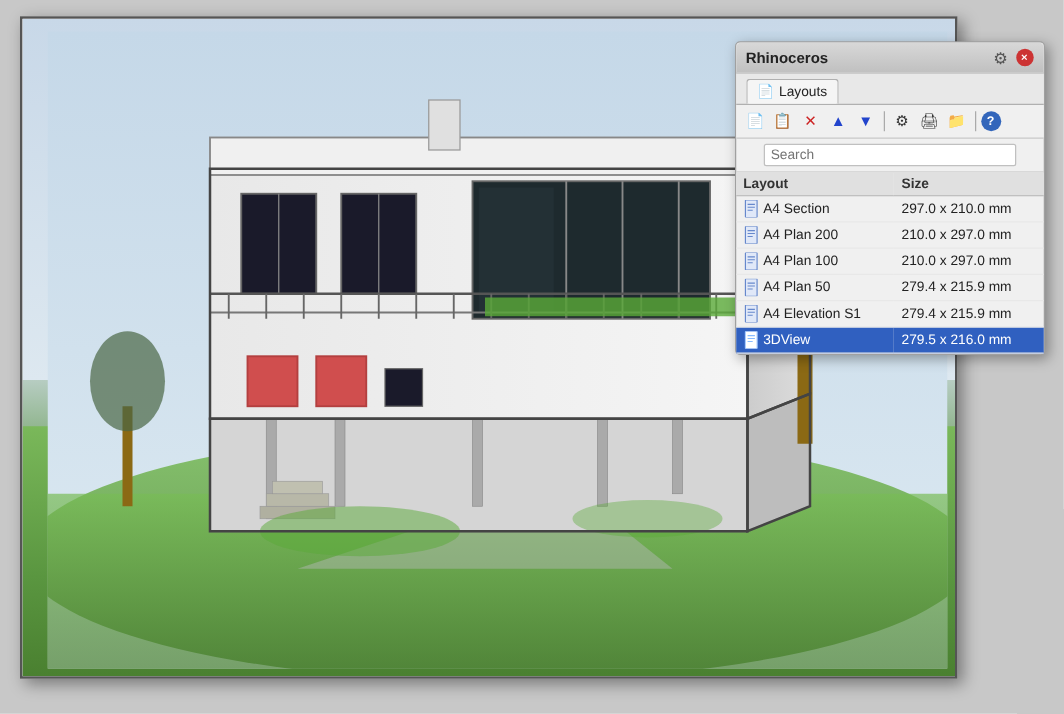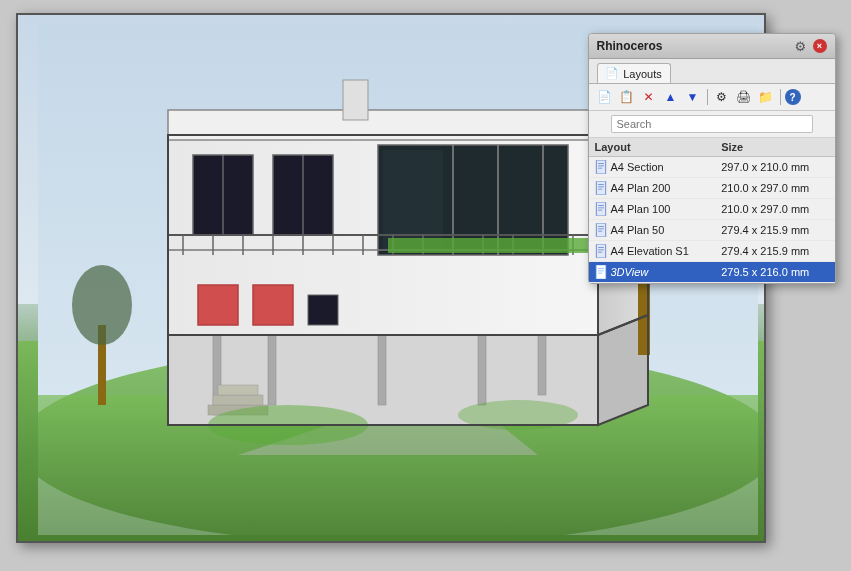--- a/index.html
+++ b/index.html
@@ -474,21 +474,21 @@
       <line x1="2.5" y1="3" x2="7.5" y2="3" stroke="#6688cc" stroke-width="0.7"></line>
       <line x1="2.5" y1="5" x2="7.5" y2="5" stroke="#6688cc" stroke-width="0.7"></line>
       <line x1="2.5" y1="7" x2="6" y2="7" stroke="#6688cc" stroke-width="0.7"></line>
     </svg>
                   <span>A4 Elevation S1</span>
                 </div>
               </td>
               <td>279.4 x 215.9 mm</td>
             </tr>
             <tr class="table-row selected">
-              <td style="white-space: nowrap; font-style: italic;">
+              <td style="white-space: nowrap;">
                 <div class="layout-name">
                   <svg class="page-icon" viewBox="0 0 10 12" xmlns="http://www.w3.org/2000/svg">
       <rect x="1" y="0" width="8" height="12" rx="0.5" fill="white" stroke="#aaccff" stroke-width="0.8"></rect>
       <line x1="2.5" y1="3" x2="7.5" y2="3" stroke="#88bbff" stroke-width="0.7"></line>
       <line x1="2.5" y1="5" x2="7.5" y2="5" stroke="#88bbff" stroke-width="0.7"></line>
       <line x1="2.5" y1="7" x2="6" y2="7" stroke="#88bbff" stroke-width="0.7"></line>
     </svg>
                   <span>3DView</span>
                 </div>
               </td>

